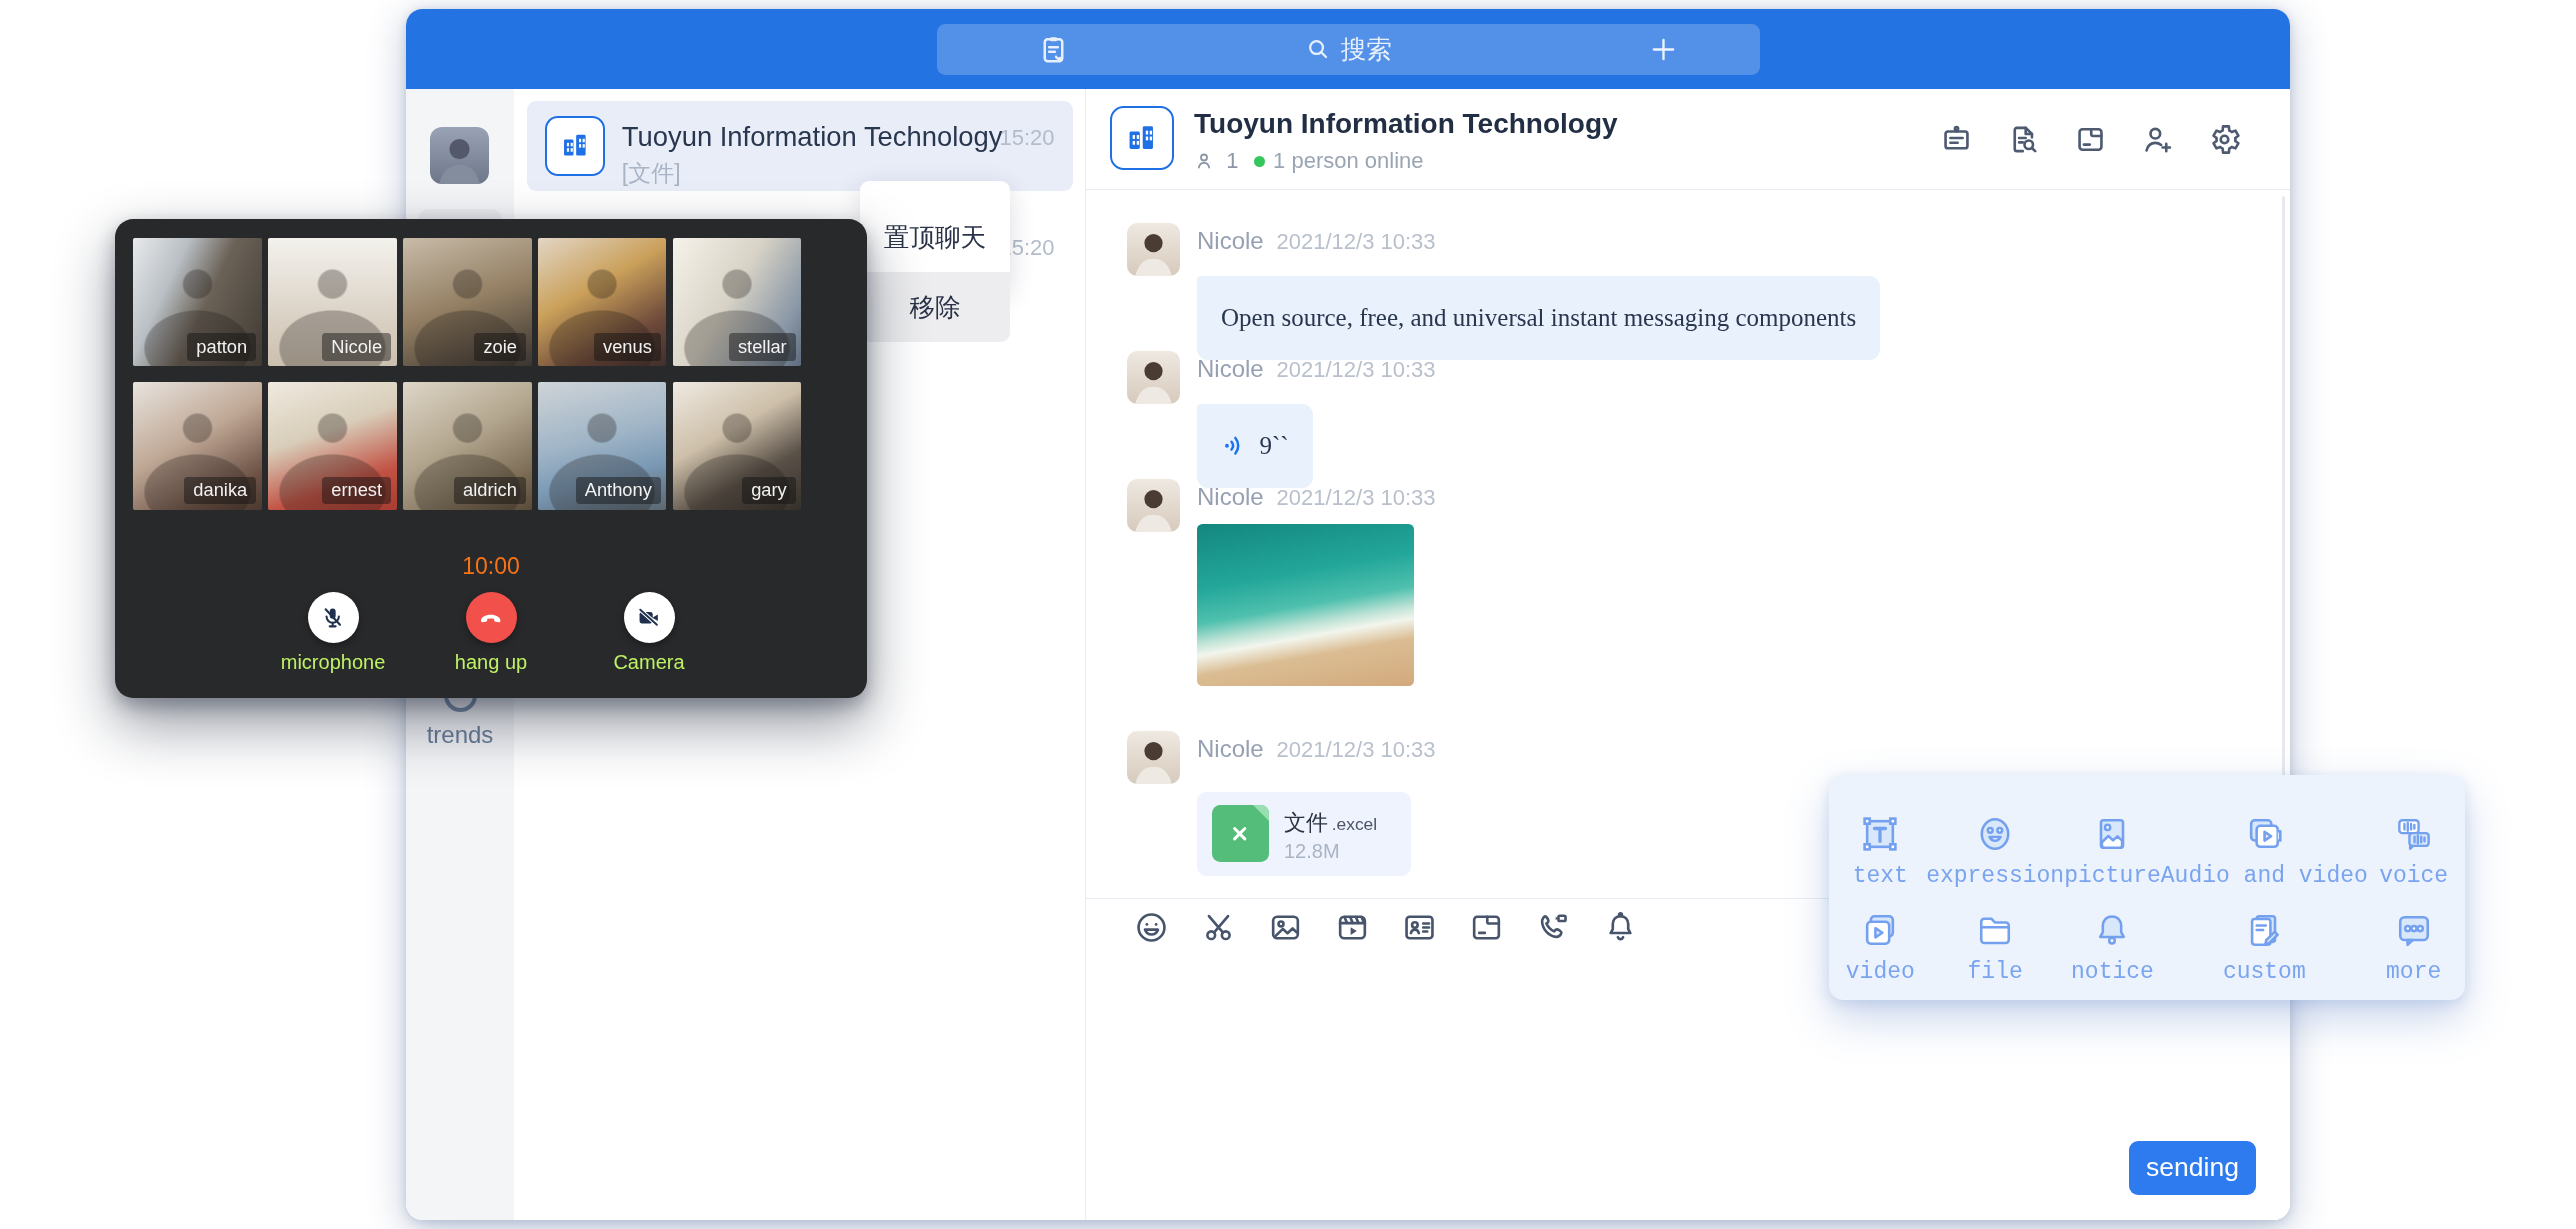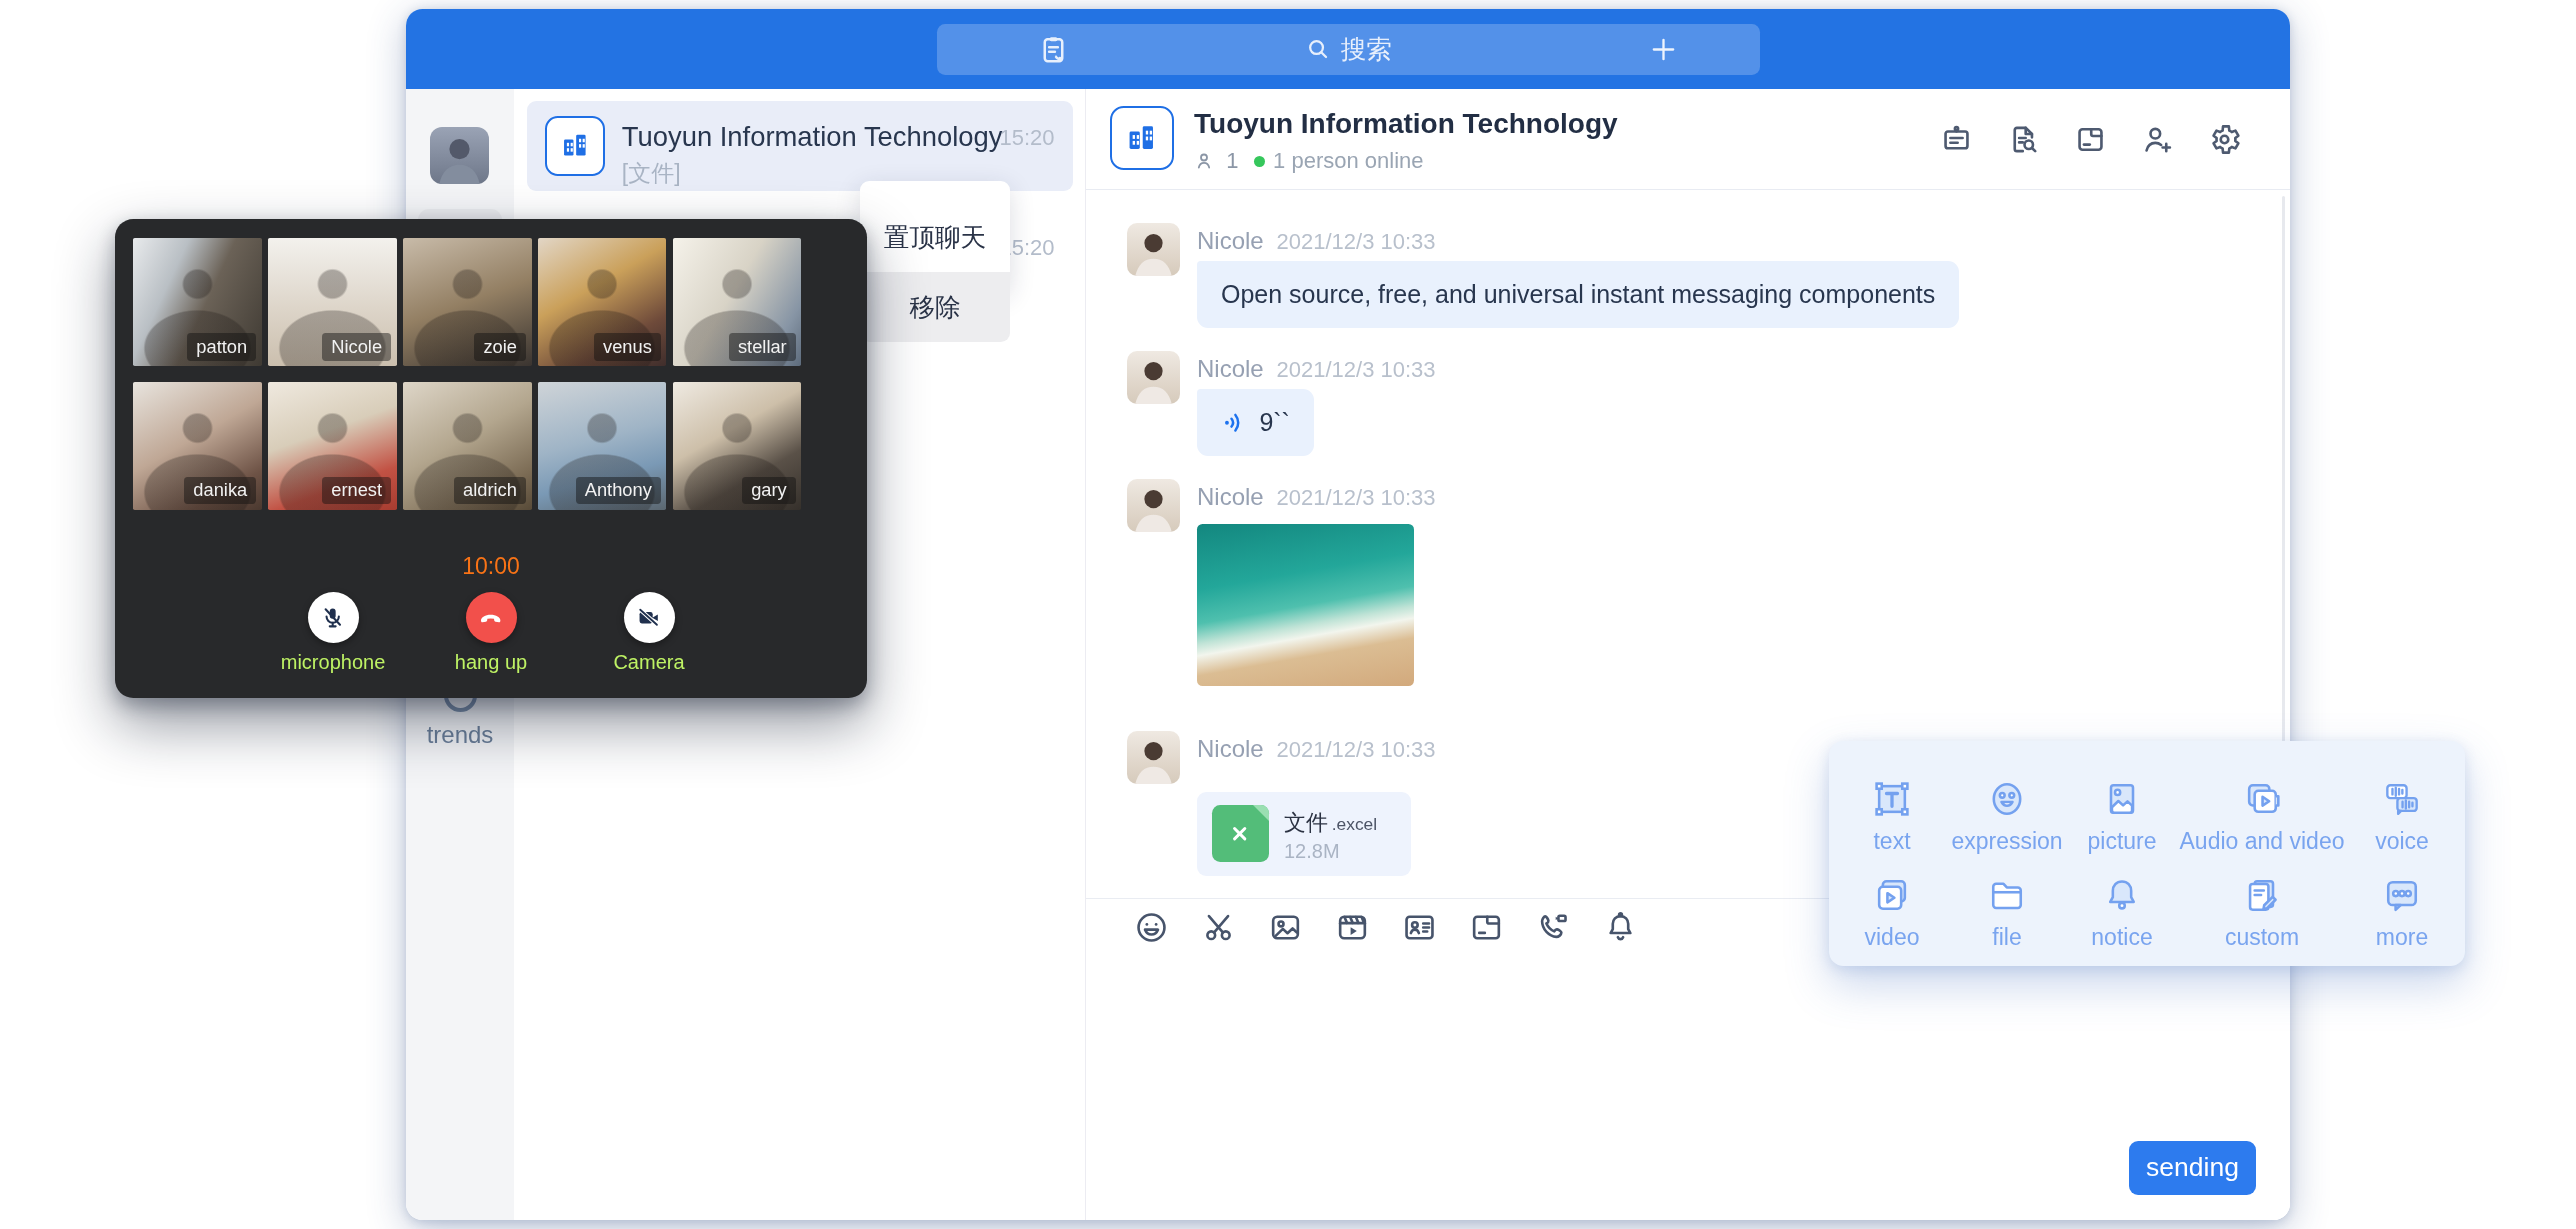--- a/index.html
+++ b/index.html
@@ -71,23 +71,23 @@
   .msgs { flex:1; position:relative; overflow:hidden; }
   .scrollbar { position:absolute; right:4.6px; top:5.5px; width:3.7px; height:677px; background:#e7e9ee; border-radius:1.8px; }
   .msg { position:absolute; left:41px; }
   .msg .av { position:absolute; left:0; top:0; width:53px; height:53px; border-radius:10px;
     background:linear-gradient(180deg,#efe9e2,#d6cabb); overflow:hidden; }
   .msg .body { margin-left:70px; }
   .msg .nm { display:flex; gap:12.8px; align-items:baseline; padding-top:3.7px; }
   .msg .nm .n { font-size:24px; color:#96a0b2; }
   .msg .nm .ts { font-size:22px; color:#b8c0cc; }
   .bubble {
-    margin-top:6px; display:inline-flex; align-items:center; gap:12.8px;
-    background:#e9f1fd; border-radius:3.7px 11px 11px 11px; padding:19px 24px;
-    font-size:25px; color:#28364e; white-space:nowrap;
+    margin-top:21px; display:inline-flex; align-items:center; gap:12.8px;
+    background:#e9f1fd; border-radius:3.7px 11px 11px 11px; padding:28px 24px;
+    font-size:25px; color:#28364e; white-space:nowrap;font-family:Liberation Serif, serif;
   }
   .img-msg { margin-top:12.8px; width:217px; height:162px; border-radius:5.5px;
     background:linear-gradient(170deg,#13877f 0%,#23a79a 33%,#4fc0ae 50%,#bfe3d6 60%,#f2f5ed 66%,#dbbd93 76%,#d2a97c 100%); }
   .file-card {
     margin-top:29px; width:214px; height:84px; background:#eef3fd; border-radius:9.1px; position:relative;
   }
   .xls { position:absolute; left:14.6px; top:13.7px; width:57px; height:57px; border-radius:8.2px;
     background:#53bd79; overflow:hidden; display:flex; align-items:center; justify-content:center; }
   .xls .fold { position:absolute; right:0; top:0; width:0; height:0;
     border-left:16.5px solid transparent; border-top:16.5px solid #9adfb2; }
@@ -146,25 +146,26 @@
     color:#f97316; font-size:23px; }
   .callctrls { position:absolute; left:0; right:0; top:373px;
     display:flex; justify-content:center; gap:57px; }
   .cbtn { display:flex; flex-direction:column; align-items:center; width:101px; }
   .cbtn .circ { width:51px; height:51px; border-radius:50%; background:#fff;
     display:flex; align-items:center; justify-content:center; box-shadow:0 2.7px 7.3px rgba(0,0,0,.35); }
   .cbtn .circ.red { background:#f2504b; }
   .cbtn .clabel { margin-top:8px; color:#bef264; font-size:20px; white-space:nowrap; }
   
   .attach {
-    position:absolute; left:1829px; top:741px; width:636px; height:225px; z-index:20;
+    position:absolute; left:1829px; top:775px; width:636px; height:225px; z-index:20;
     background:#edf3fc; border-radius:14.6px;
     box-shadow:0 18.3px 44px rgba(70,110,190,.28), 0 3.7px 12.8px rgba(70,110,190,.16);
     display:grid; grid-template-columns:repeat(5,1fr); grid-template-rows:1fr 1fr;
     padding:18.3px 5.5px 14.6px 5.5px;
+    font-family:Liberation Mono, monospace;
   }
   .ap-item { display:flex; flex-direction:column; align-items:center; justify-content:flex-end; gap:7.3px; }
   .ap-item .al { font-size:23px; color:#79a4ef; white-space:nowrap; }
   
   .ic { display:block; }
 </style>
 </head>
 <body>
 
 <div class="stage">

